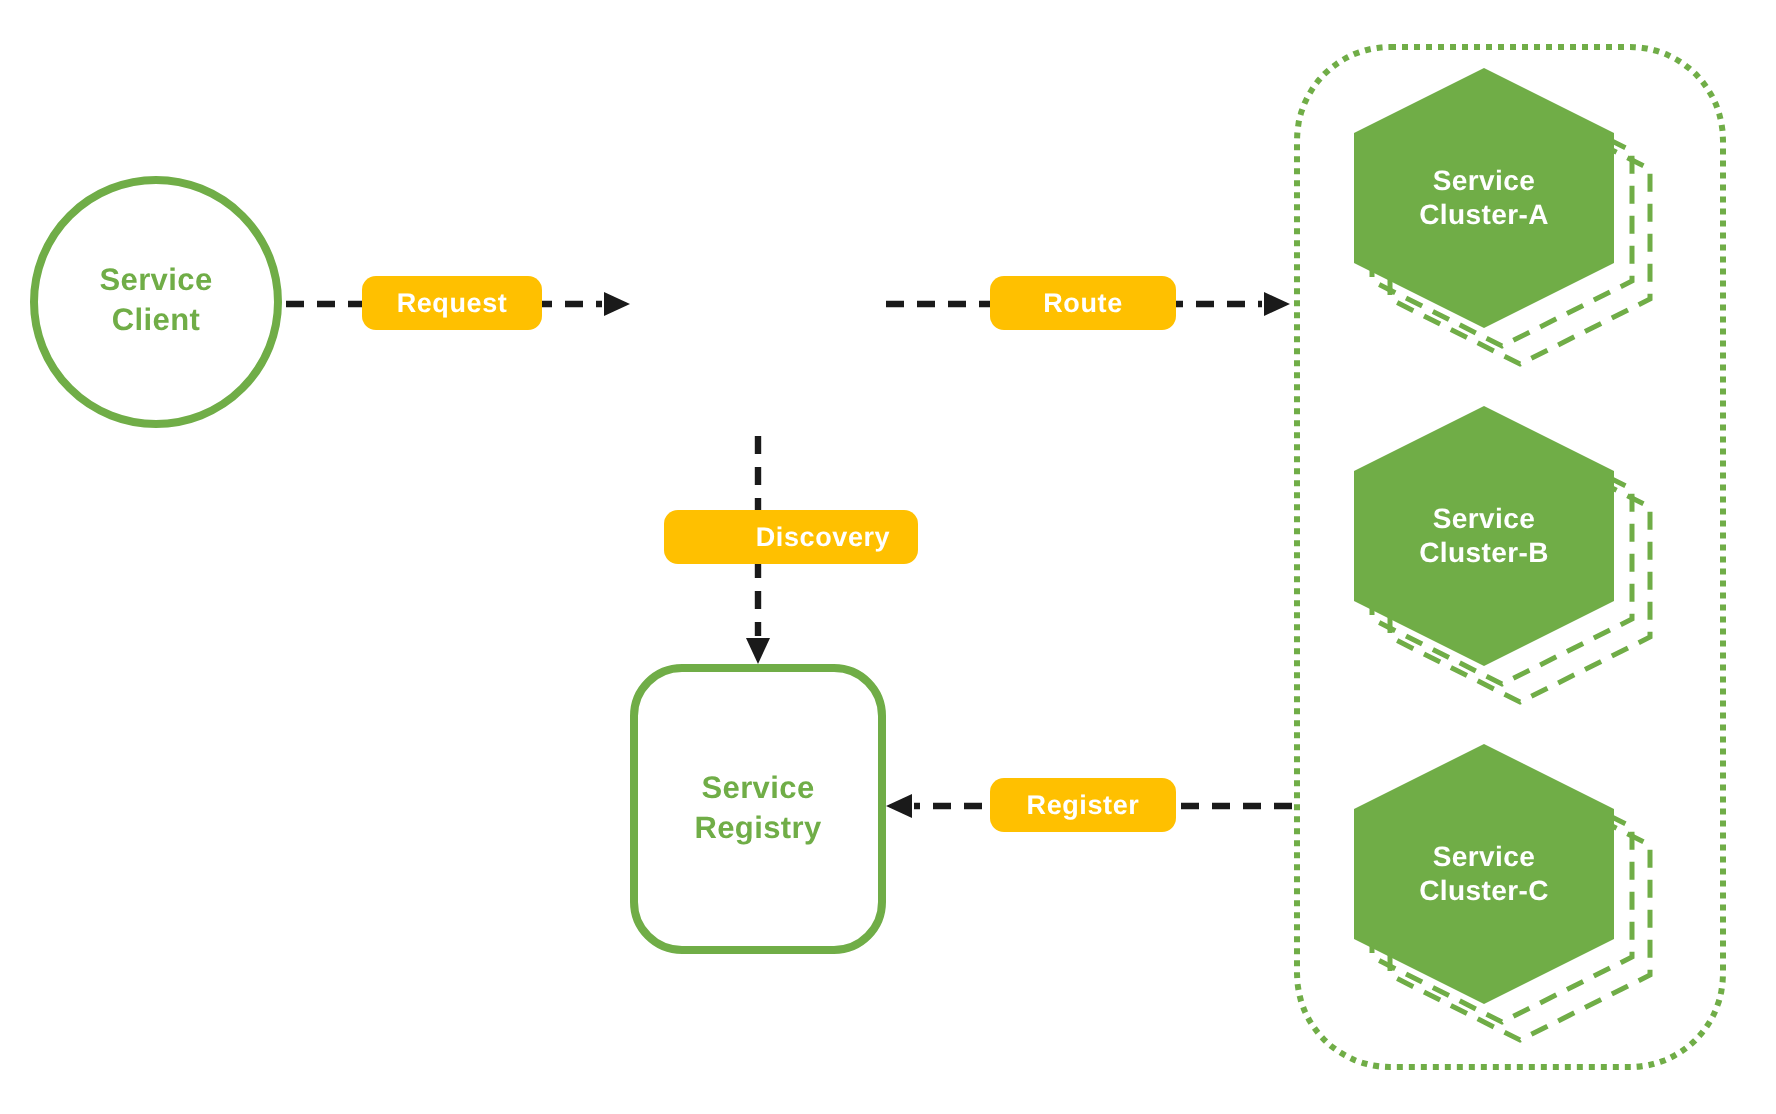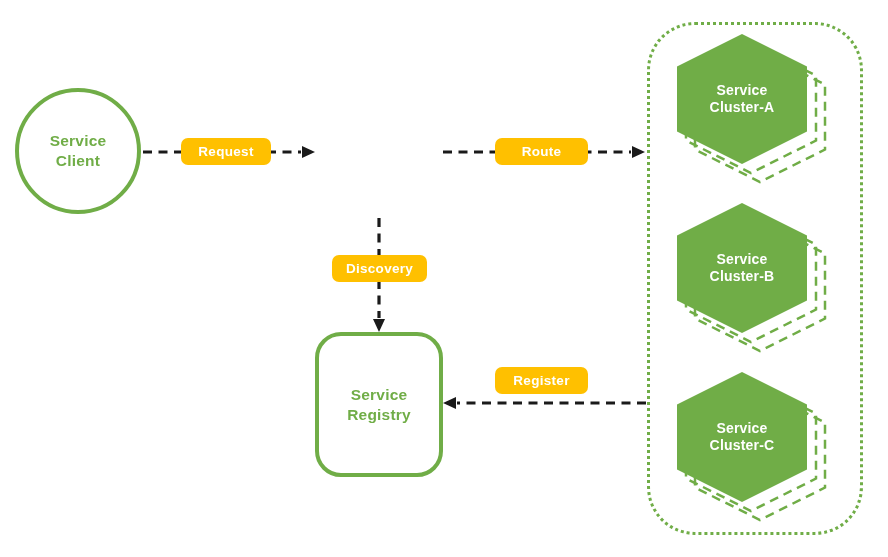--- a/index.html
+++ b/index.html
@@ -49,22 +49,22 @@
   .hex-c{left:677px;top:372px;}
   
   .badge{
     position:absolute;height:27px;z-index:2;
     background:#FFC000;border-radius:7px;
     display:flex;align-items:center;justify-content:center;
     color:#ffffff;font-weight:bold;font-size:13.5px;letter-spacing:.3px;
   }
   .badge-request{left:181px;top:138px;width:90px;}
   .badge-route{left:495px;top:138px;width:93px;text-align:right;}
-  .badge-discovery{left:332px;top:255px;width:95px;}
-  .badge-register{left:495px;top:367px;width:93px;}
+  .badge-discovery{left:332px;top:255px;width:95px;padding-left:32px;}
+  .badge-register{left:495px;top:389px;width:93px;}
 </style>
 </head>
 <body>
 
 <div class="stage">
 
   <div class="cluster-container"></div>
 
   <svg class="wires" width="888" height="557" viewBox="0 0 888 557">
     <g stroke="#70AD47" stroke-width="2.5" fill="none" stroke-dasharray="9 6">

